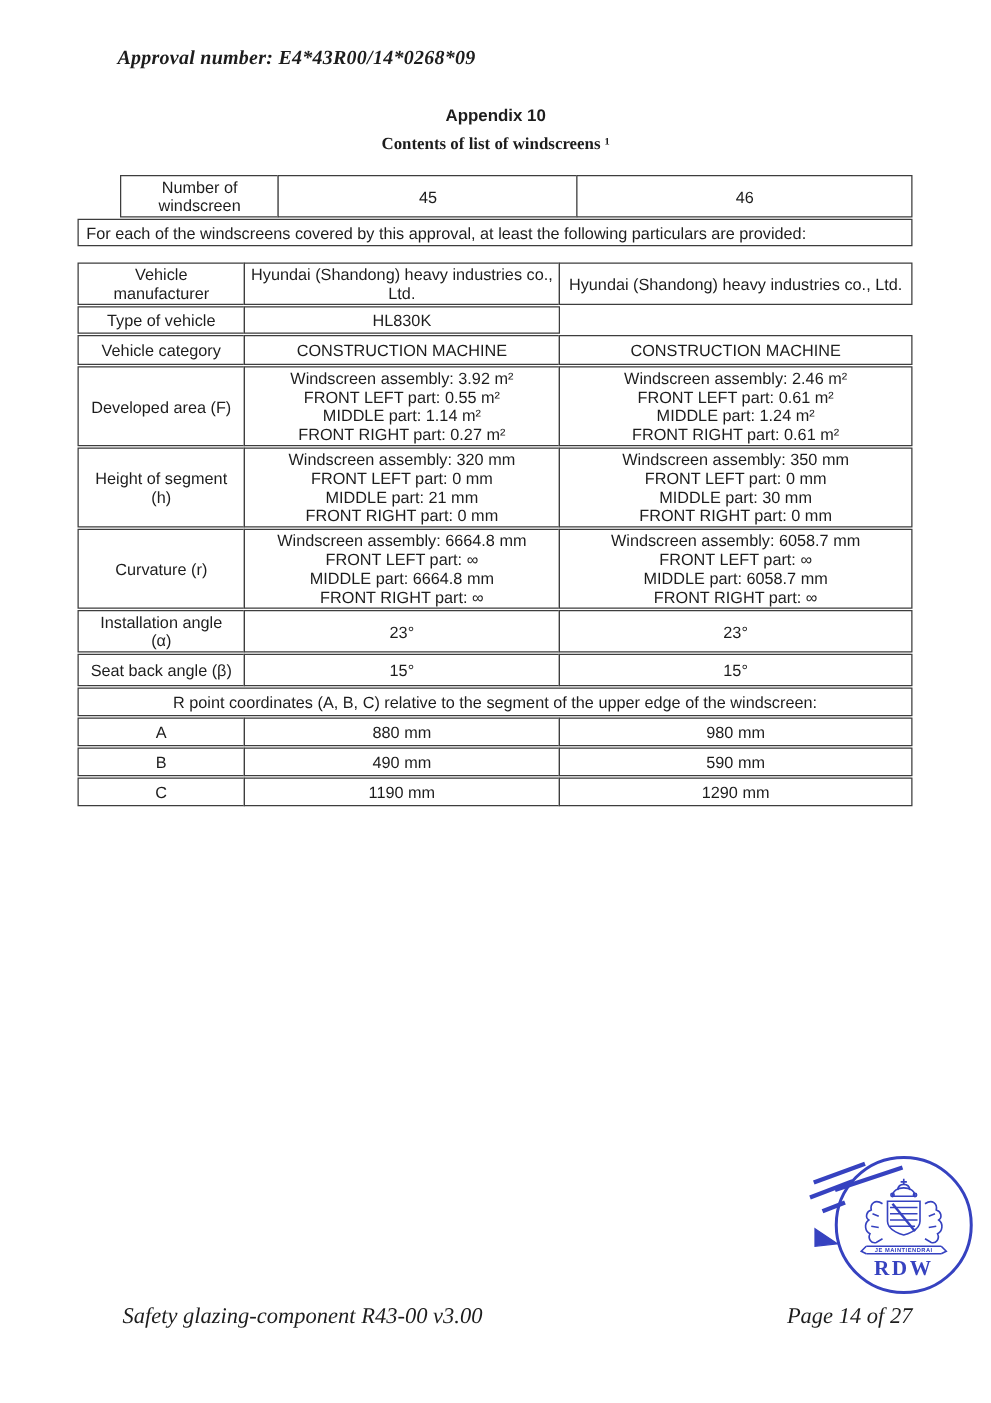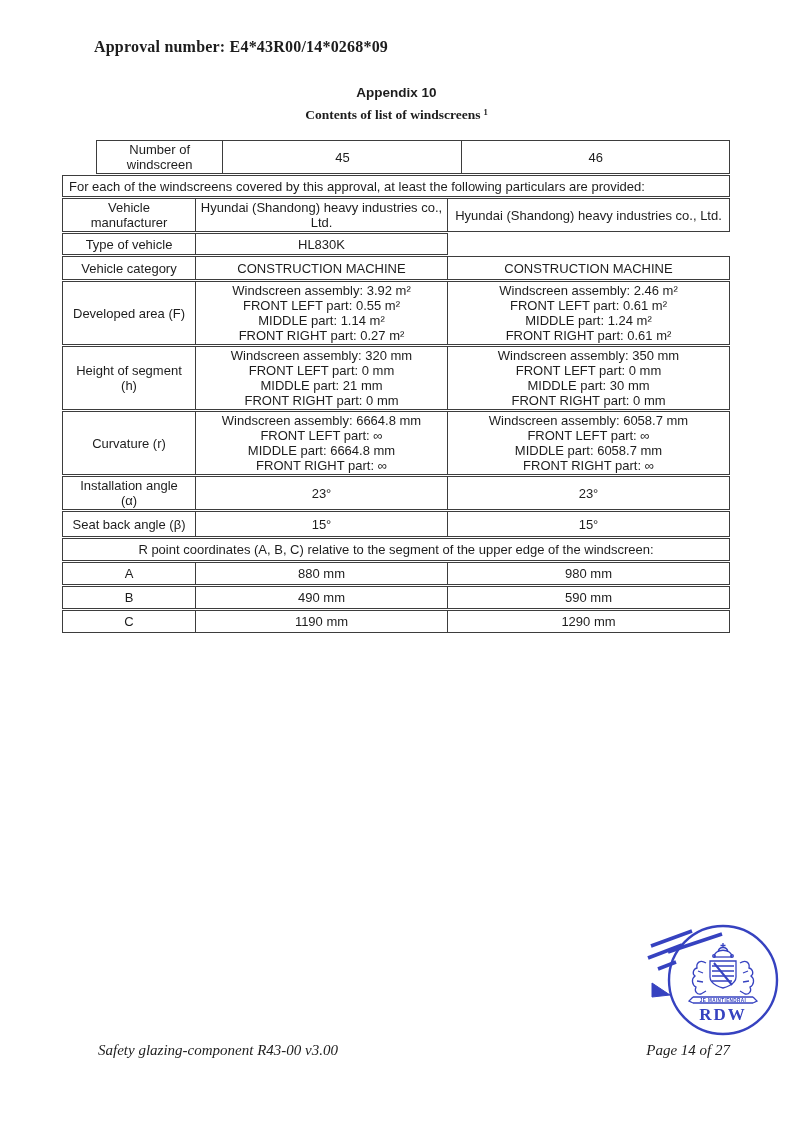--- a/index.html
+++ b/index.html
@@ -4,20 +4,21 @@
 <style>
   html,body { margin:0; padding:0; background:#ffffff; }
   .page {
     position:relative; width:793px; height:1122px; background:#ffffff;
     font-family:"Liberation Sans", sans-serif; color:#1d1d1d; overflow:hidden;
   }
   .approval {
     position:absolute; left:94px; top:38px;
     font-family:"Liberation Serif", serif; font-weight:bold; font-size:16px;
     letter-spacing:0.2px;
+    font-style:italic;
   }
   .appendix {
     position:absolute; left:0; top:85px; width:793px; text-align:center;
     font-weight:bold; font-size:13.5px;
   }
   .subtitle {
     position:absolute; left:0; top:107px; width:793px; text-align:center;
     font-weight:bold; font-size:13.5px;font-family:Liberation Serif, serif;
   }
   .doc-table { position:absolute; left:62px; top:140px; width:668px; }
@@ -30,35 +31,35 @@
     font-size:13px; line-height:15px; padding:1px 3px;
   }
   .cell + .cell { margin-left:-1px; }
   .c-label { width:134px; }
   .c-v1 { width:253px; }
   .c-v2 { width:283px;text-align:center; }
   .c-full { width:668px; }
   .left-align { text-align:left; padding-left:6px; }
   .h-number { min-height:34px;margin-left:34px; }
   .h-intro { min-height:22px; }
-  .h-manufacturer { min-height:33px; }
+  .h-manufacturer { min-height:33px;margin-top:12px; }
   .h-type { min-height:22px; }
   .h-category { min-height:24px; }
   .h-area { min-height:61px; }
   .h-segment { min-height:61px; }
   .h-curvature { min-height:63px; }
   .h-install { min-height:32px; }
   .h-seat { min-height:26px; }
   .h-rpoint { min-height:23px; }
   .h-coord { min-height:23px; }
   .stamp { position:absolute; left:646px; top:919px; width:150px; height:120px; }
   .footer {
     position:absolute; left:98px; top:1042px; width:632px;
     display:flex; justify-content:space-between;
-    font-family:"Liberation Serif", serif; font-style:italic; font-size:15px;
+    font-family:"Liberation Serif", serif; font-style:italic; font-size:18px;
   }
 </style>
 </head>
 <body>
 
 <div class="page">
 
   <div class="approval">Approval number: E4*43R00/14*0268*09</div>
   <div class="appendix">Appendix 10</div>
   <div class="subtitle">Contents of list of windscreens ¹</div>

